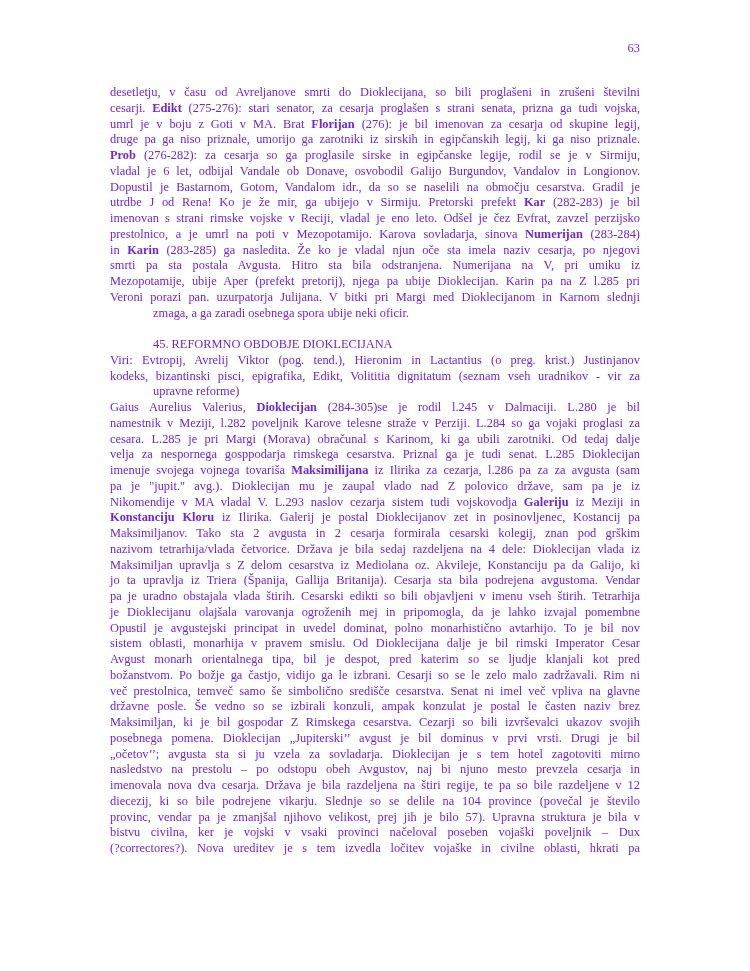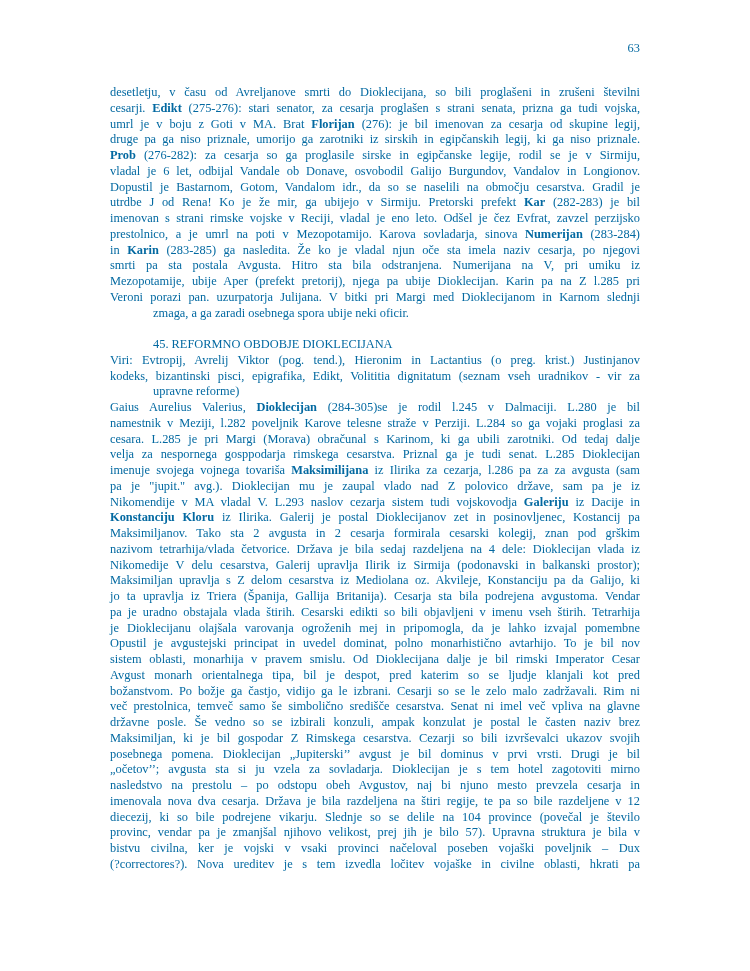--- a/index.html
+++ b/index.html
@@ -2,21 +2,21 @@
 <html><head>
 <meta charset="utf-8">
 <style>
   html, body { margin: 0; padding: 0; background: #ffffff; }
   .page {
     position: relative;
     width: 750px;
     height: 971px;
     background: #ffffff;
     font-family: "Liberation Serif", "DejaVu Serif", serif;
-    color: #0369a1;
+    color: #6d28d9;
     overflow: hidden;
   }
   .page-number {
     position: absolute;
     top: 41px;
     right: 110px;
     font-size: 12.4px;
     line-height: 15px;
   }
   .doc-body {
@@ -69,25 +69,24 @@
       <div class="line noj"><span>45. REFORMNO OBDOBJE DIOKLECIJANA</span></div>
       <div class="line"><span>Viri: Evtropij, Avrelij Viktor (pog. tend.), Hieronim in Lactantius (o preg. krist.) Justinjanov</span></div>
       <div class="line"><span>kodeks, bizantinski pisci, epigrafika, Edikt, Volititia dignitatum (seznam vseh uradnikov - vir za</span></div>
       <div class="line noj"><span>upravne reforme)</span></div>
       <div class="line"><span>Gaius Aurelius Valerius, </span><span class="b">Dioklecijan</span><span> (284-305)se je rodil l.245 v Dalmaciji. L.280 je bil</span></div>
       <div class="line"><span>namestnik v Meziji, l.282 poveljnik Karove telesne straže v Perziji. L.284 so ga vojaki proglasi za</span></div>
       <div class="line"><span>cesara. L.285 je pri Margi (Morava) </span><span class="u">obračunal s Karinom</span><span>, ki ga ubili zarotniki. Od tedaj dalje</span></div>
       <div class="line"><span>velja za nespornega gosppodarja rimskega cesarstva. Priznal ga je tudi senat. L.285 Dioklecijan</span></div>
       <div class="line"><span>imenuje svojega vojnega tovariša </span><span class="b">Maksimilijana</span><span> iz Ilirika za cezarja, l.286 pa za za avgusta (sam</span></div>
       <div class="line"><span>pa je "jupit." avg.). Dioklecijan mu je zaupal vlado nad Z polovico države, sam pa je iz</span></div>
-      <div class="line"><span>Nikomendije v MA vladal V. L.293 naslov cezarja sistem tudi vojskovodja </span><span class="b">Galeriju</span><span> iz Dacije in</span></div>
+      <div class="line"><span>Nikomendije v MA vladal V. L.293 naslov cezarja sistem tudi vojskovodja </span><span class="b">Galeriju</span><span> iz Meziji in</span></div>
       <div class="line"><span class="b">Konstanciju Kloru</span><span> iz Ilirika. Galerij je postal Dioklecijanov zet in posinovljenec, Kostancij pa</span></div>
       <div class="line"><span>Maksimiljanov. Tako sta 2 avgusta in 2 cesarja formirala cesarski kolegij, znan pod grškim</span></div>
       <div class="line"><span>nazivom </span><span class="u">tetrarhija</span><span>/vlada četvorice. Država je bila sedaj razdeljena na 4 dele: Dioklecijan vlada iz</span></div>
-      <div class="line"><span>Nikomedije V delu cesarstva, Galerij upravlja Ilirik iz Sirmija (podonavski in balkanski prostor);</span></div>
       <div class="line"><span>Maksimiljan upravlja s Z delom cesarstva iz Mediolana oz. Akvileje, Konstanciju pa da Galijo, ki</span></div>
       <div class="line"><span>jo ta upravlja iz Triera (Španija, Gallija Britanija). Cesarja sta bila podrejena avgustoma. Vendar</span></div>
       <div class="line"><span>pa je uradno obstajala vlada štirih. Cesarski edikti so bili objavljeni v imenu vseh štirih. Tetrarhija</span></div>
       <div class="line"><span>je Dioklecijanu olajšala varovanja ogroženih mej in pripomogla, da je lahko izvajal pomembne</span></div>
       <div class="line"><span>Opustil je avgustejski principat in uvedel dominat, polno monarhistično avtarhijo. To je bil nov</span></div>
       <div class="line"><span>sistem oblasti, monarhija v pravem smislu. Od Dioklecijana dalje je bil rimski Imperator Cesar</span></div>
       <div class="line"><span>Avgust monarh orientalnega tipa, bil je despot, pred katerim so se ljudje klanjali kot pred</span></div>
       <div class="line"><span>božanstvom. Po božje ga častjo, vidijo ga le izbrani. Cesarji so se le zelo malo zadržavali. Rim ni</span></div>
       <div class="line"><span>več prestolnica, temveč samo še simbolično središče cesarstva. Senat ni imel več vpliva na glavne</span></div>
       <div class="line"><span>državne posle. Še vedno so se izbirali konzuli, ampak konzulat je postal le časten naziv brez</span></div>

